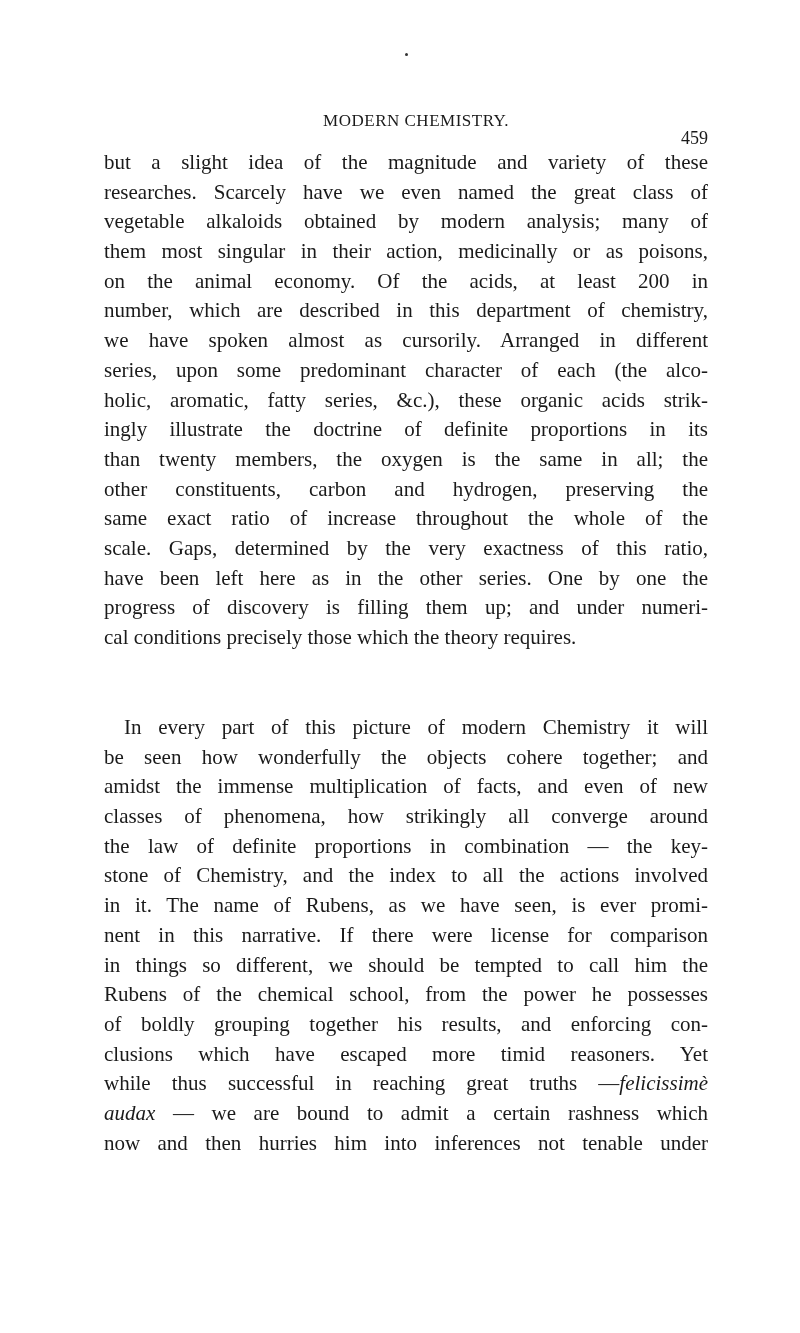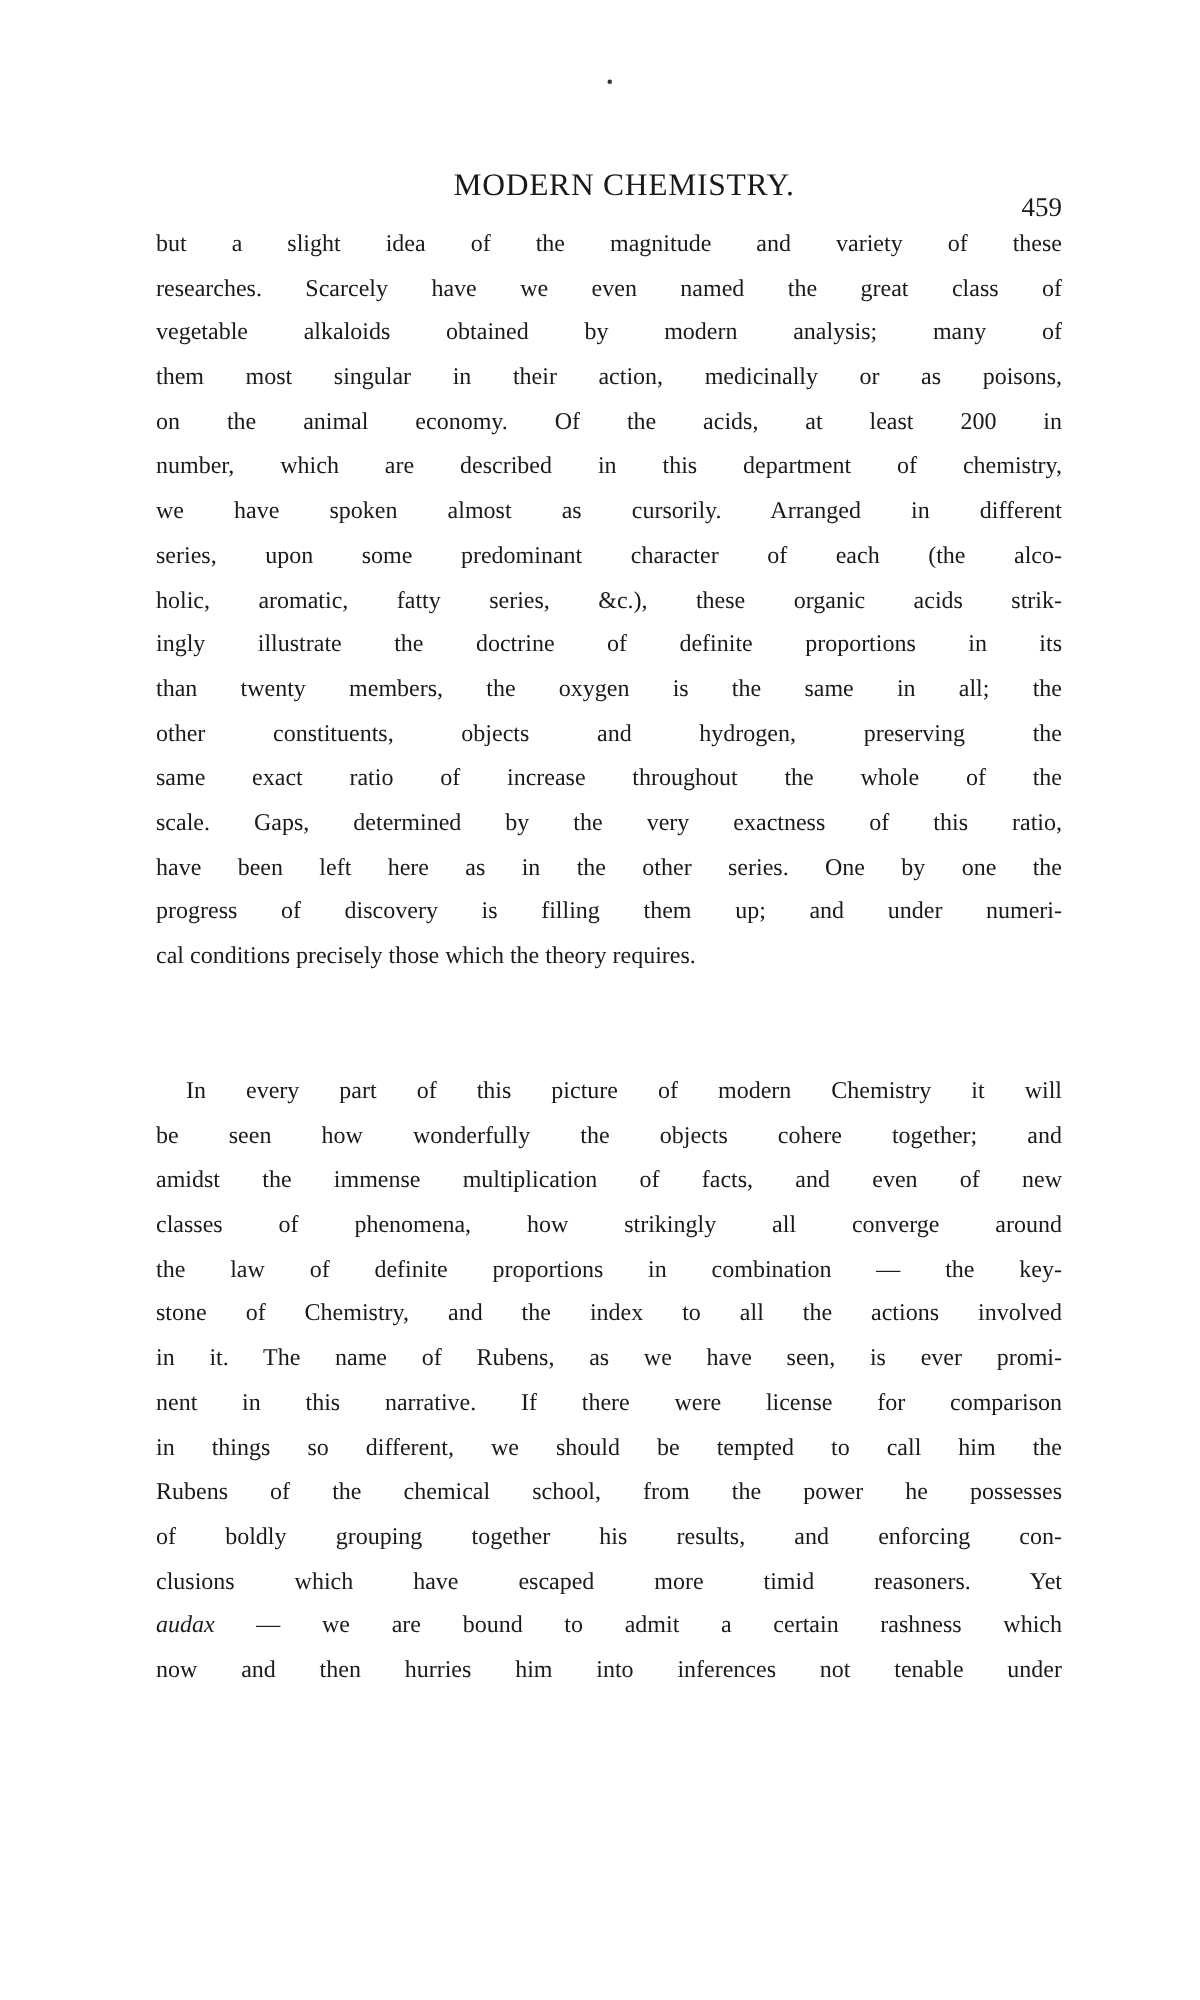--- a/index.html
+++ b/index.html
@@ -29,37 +29,37 @@
       top: 108px;
       left: 100px;
       width: 610px;
       height: 30px;
     }
     .running-title {
       position: absolute;
       left: 0;
       width: 100%;
       text-align: center;
-      font-size: 21px;
+      font-size: 17px;
       letter-spacing: 0.5px;
       top: 3px;
       padding-left: 22px;
       box-sizing: border-box;
     }
     .page-number {
       position: absolute;
       right: 2px;
       top: 20px;
       font-size: 18px;
     }
     .text-block {
       position: absolute;
       left: 104px;
       width: 604px;
-      font-size: 16px;
+      font-size: 21px;
       line-height: 29.7px;
       text-align: justify;
     }
     .line {
       display: block;
       text-align: justify;
       text-align-last: justify;
       white-space: nowrap;
       height: 29.7px;
     }
@@ -89,36 +89,37 @@
   <span class="line">researches.  Scarcely have we even named the great class of</span>
   <span class="line">vegetable alkaloids obtained by modern analysis; many of</span>
   <span class="line">them most singular in their action, medicinally or as poisons,</span>
   <span class="line">on the animal economy.  Of the acids, at least 200 in</span>
   <span class="line">number, which are described in this department of chemistry,</span>
   <span class="line">we have spoken almost as cursorily.  Arranged in different</span>
   <span class="line">series, upon some predominant character of each (the alco-</span>
   <span class="line">holic, aromatic, fatty series, &amp;c.), these organic acids strik-</span>
   <span class="line">ingly illustrate the doctrine of definite proportions in its</span>
   <span class="line">than twenty members, the oxygen is the same in all; the</span>
-  <span class="line">other constituents, objects and hydrogen, preserving the</span>
+  <span class="line">other constituents, carbon and hydrogen, preserving the</span>
   <span class="line">same exact ratio of increase throughout the whole of the</span>
   <span class="line">scale.  Gaps, determined by the very exactness of this ratio,</span>
   <span class="line">have been left here as in the other series.  One by one the</span>
   <span class="line">progress of discovery is filling them up; and under numeri-</span>
   <span class="line last">cal conditions precisely those which the theory requires.</span>
 </div>
 
 <div class="text-block p2">
   <span class="line indent">In every part of this picture of modern Chemistry it will</span>
   <span class="line">be seen how wonderfully the objects cohere together; and</span>
   <span class="line">amidst the immense multiplication of facts, and even of new</span>
   <span class="line">classes of phenomena, how strikingly all converge around</span>
   <span class="line">the law of definite proportions in combination — the key-</span>
   <span class="line">stone of Chemistry, and the index to all the actions involved</span>
   <span class="line">in it.  The name of Rubens, as we have seen, is ever promi-</span>
   <span class="line">nent in this narrative.  If there were license for comparison</span>
   <span class="line">in things so different, we should be tempted to call him the</span>
   <span class="line">Rubens of the chemical school, from the power he possesses</span>
   <span class="line">of boldly grouping together his results, and enforcing con-</span>
   <span class="line">clusions which have escaped more timid reasoners.  Yet</span>
+  <span class="line"><span>while thus successful in reaching great truths —</span><em>felicissimè</em></span>
   <span class="line"><em>audax</em><span> — we are bound to admit a certain rashness which</span></span>
   <span class="line">now and then hurries him into inferences not tenable under</span>
 </div>
 
 </body></html>

